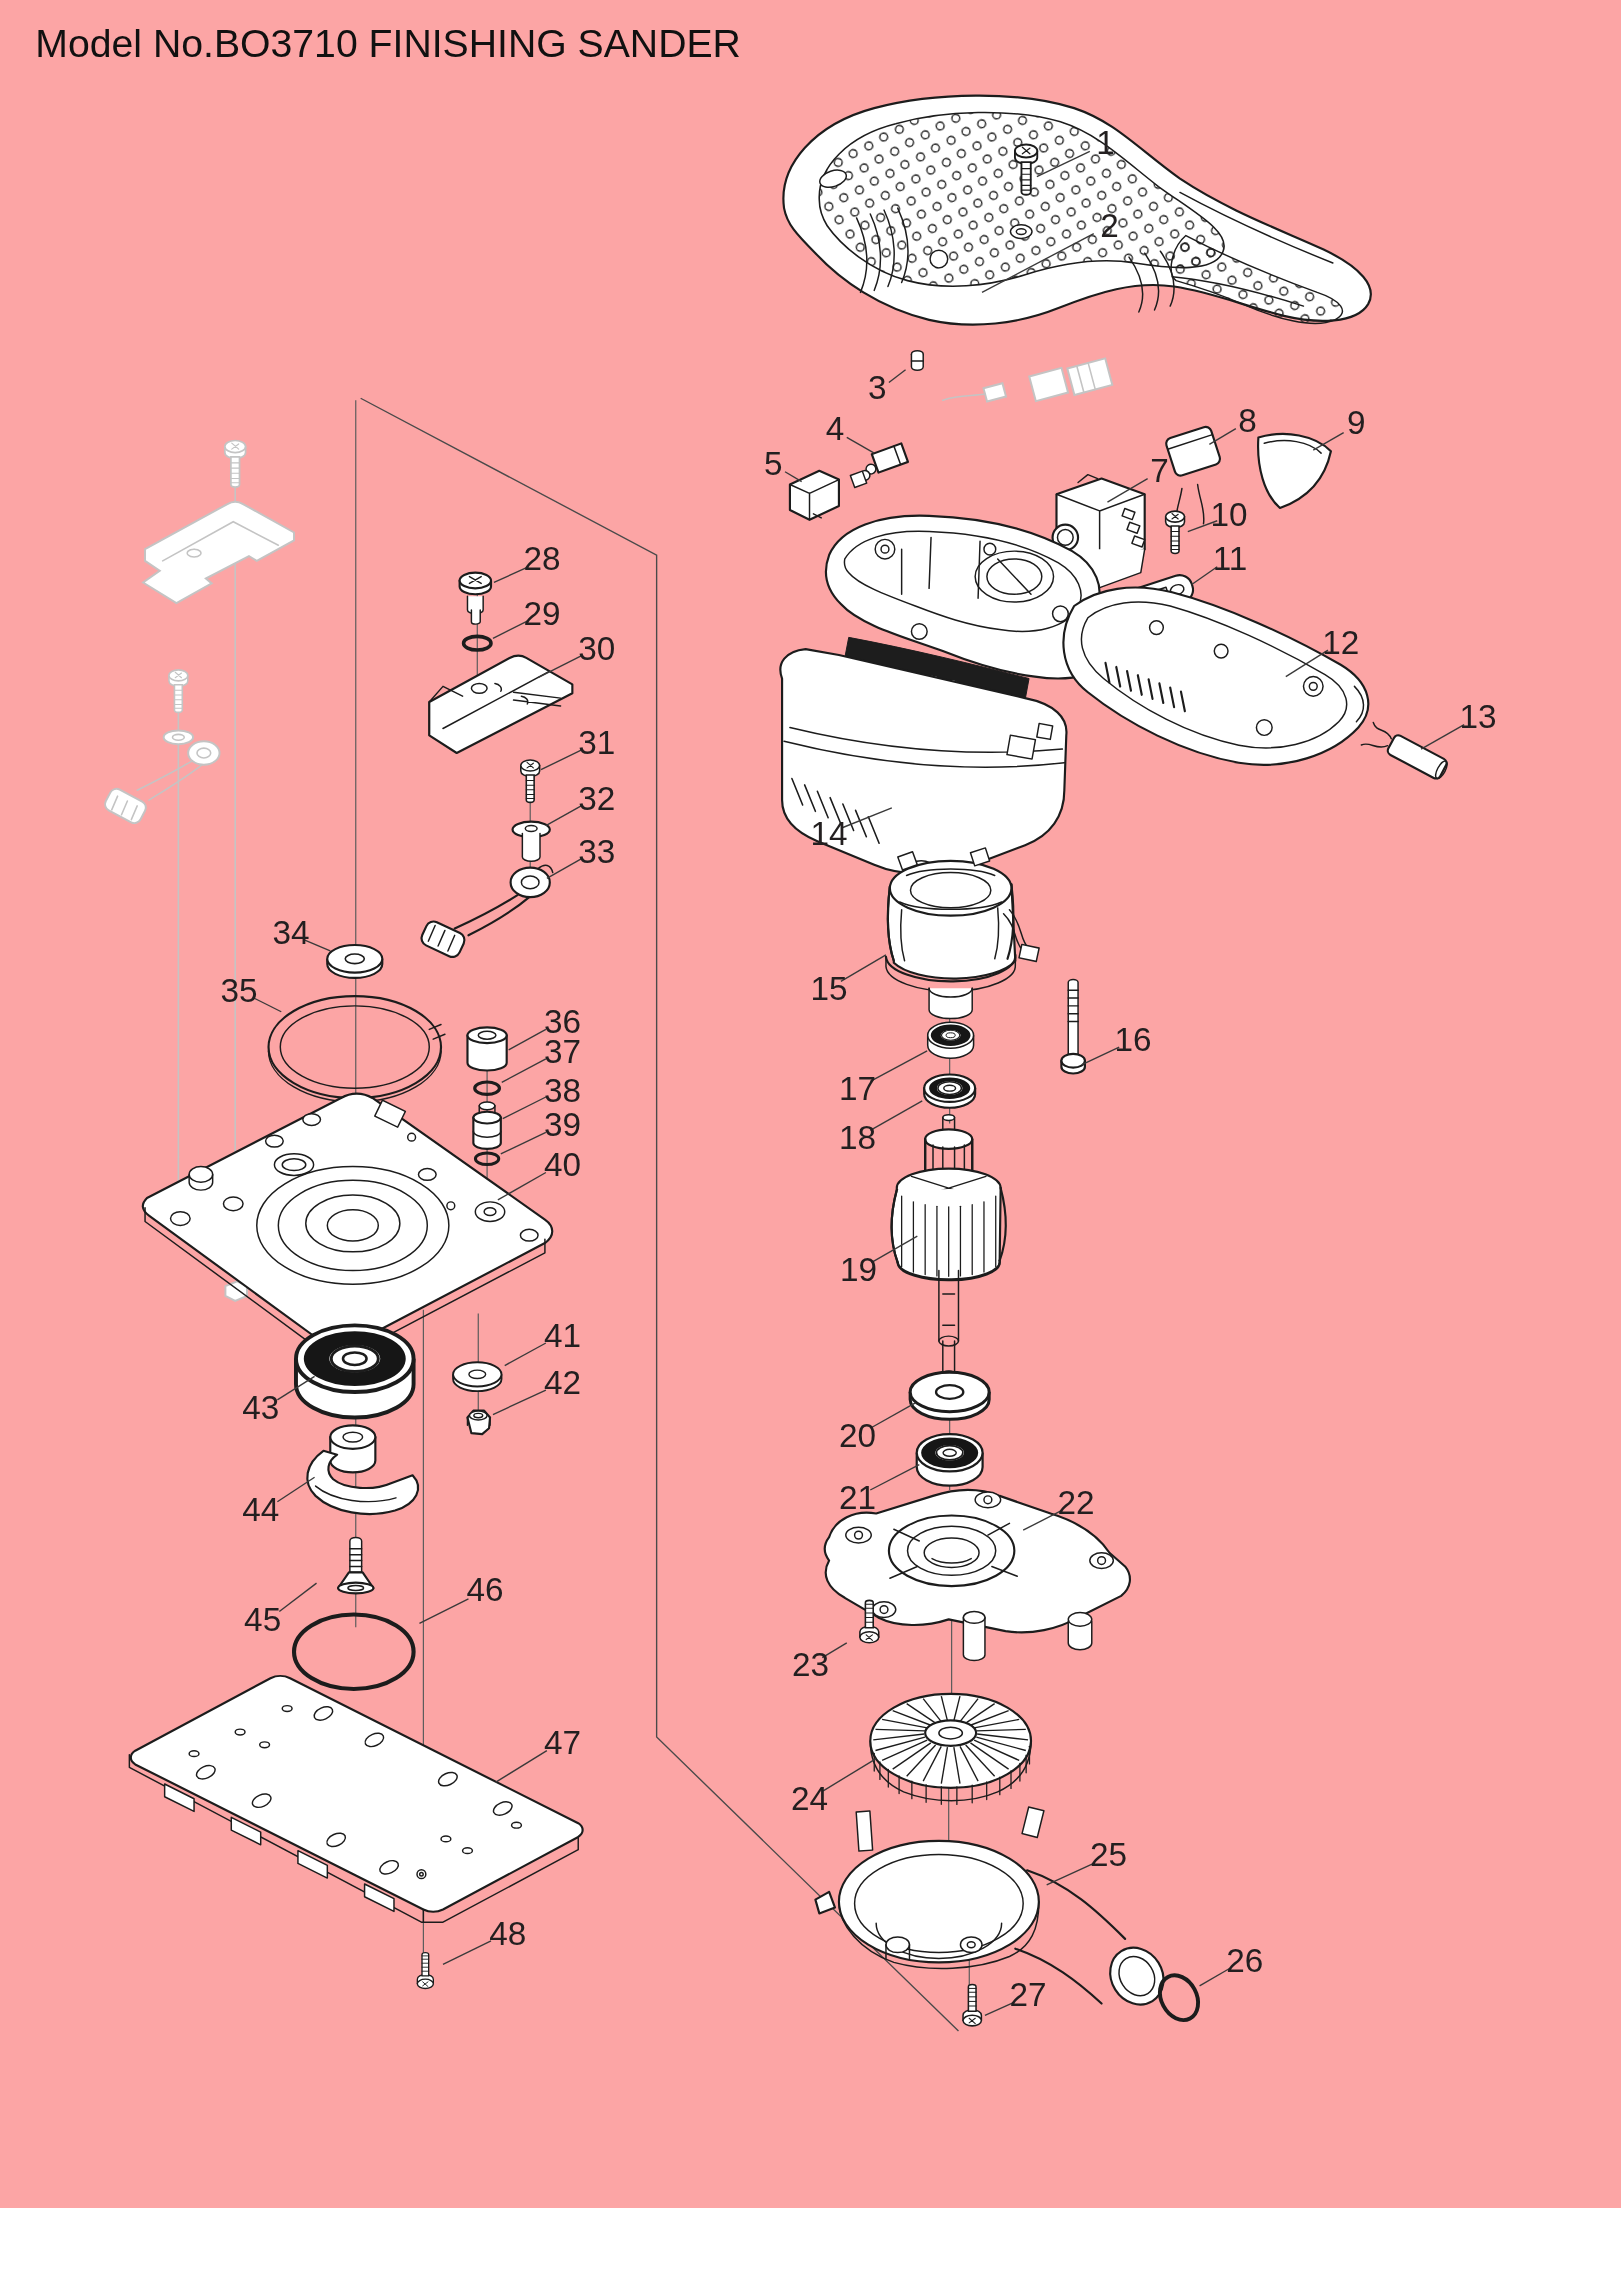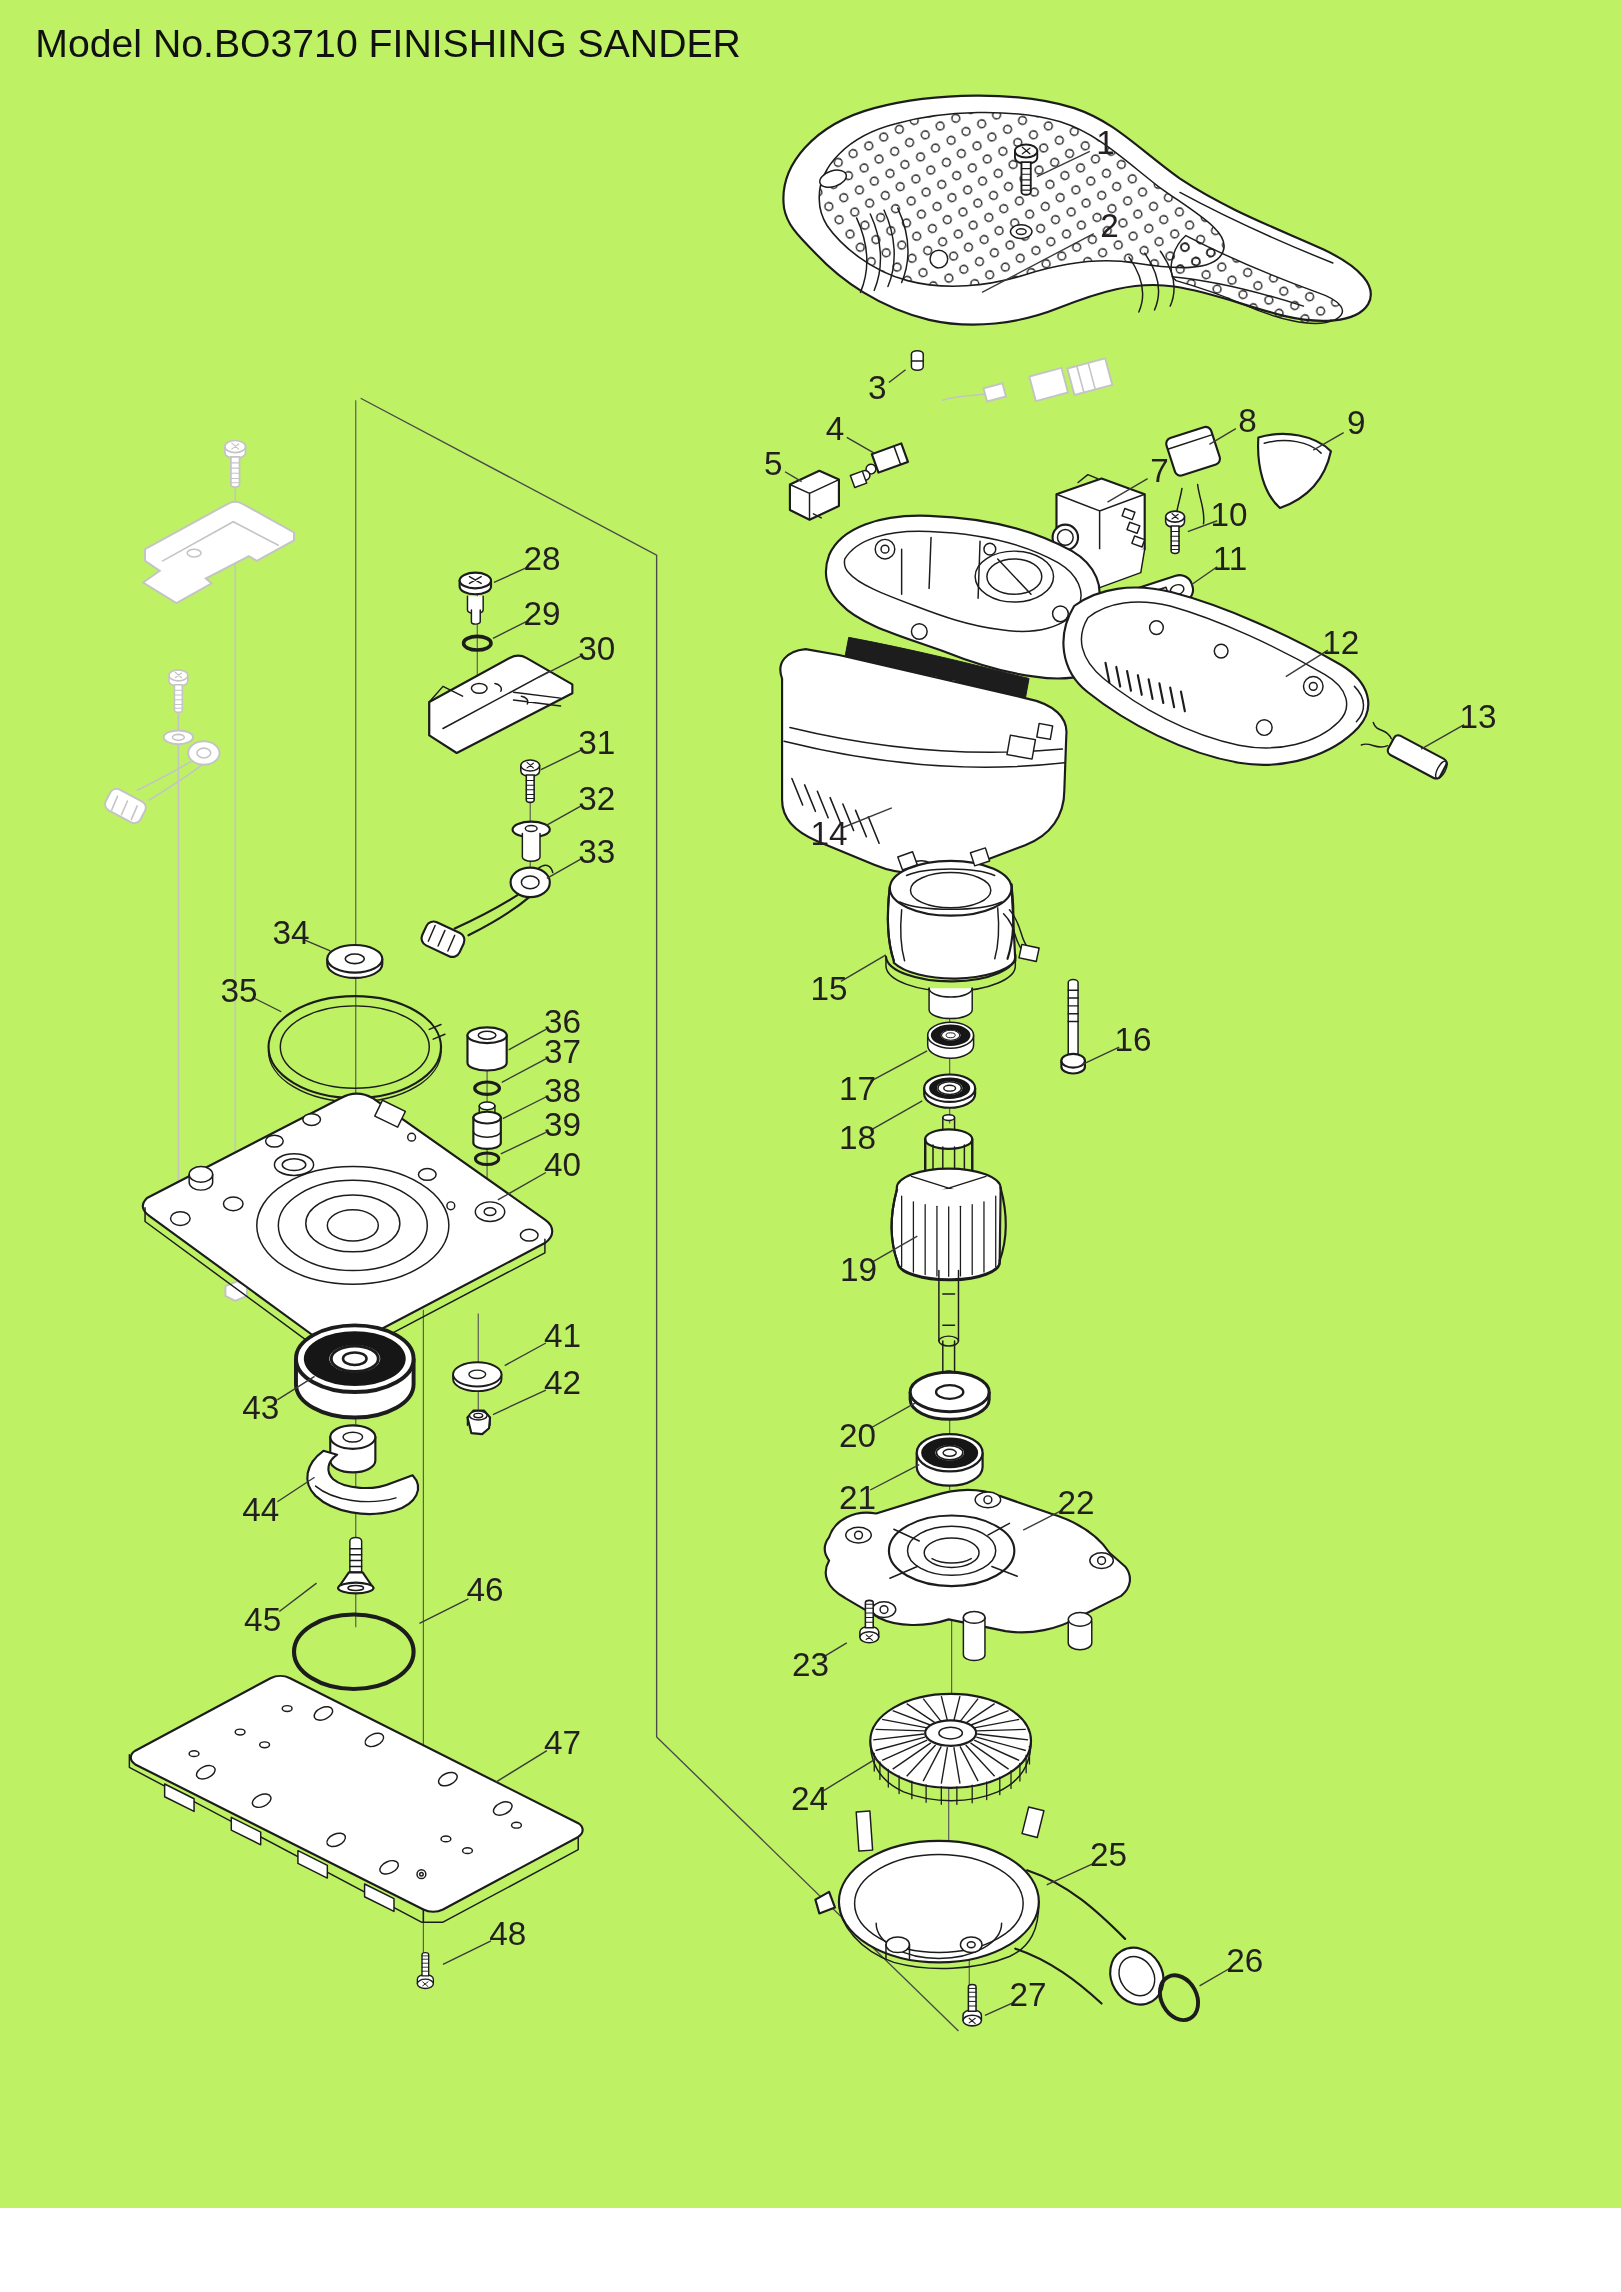--- a/index.html
+++ b/index.html
@@ -1,16 +1,16 @@
 <!DOCTYPE html>
 <html><head>
 <meta charset="utf-8">
 <style>
   html,body{margin:0;padding:0;background:#fff;}
-  .canvas{position:relative;width:1621px;height:2208px;background:#bef264;overflow:hidden;
+  .canvas{position:relative;width:1621px;height:2208px;background:#fca5a5;overflow:hidden;
           font-family:"Liberation Sans",sans-serif;}
   svg{position:absolute;left:0;top:0;}
   .f  {fill:#fff;stroke:#1c1c1c;stroke-width:2.2;stroke-linecap:round;stroke-linejoin:round;}
   .f2 {fill:#fff;stroke:#1c1c1c;stroke-width:1.5;stroke-linecap:round;stroke-linejoin:round;}
   .s1 {fill:none;stroke:#1c1c1c;stroke-width:2.2;stroke-linecap:round;stroke-linejoin:round;}
   .s2 {fill:none;stroke:#1c1c1c;stroke-width:1.5;stroke-linecap:round;stroke-linejoin:round;}
   .k  {fill:#161616;stroke:none;}
   .g1 {fill:#fff;stroke:#c4c4c4;stroke-width:2;stroke-linecap:round;}
   .g2 {fill:none;stroke:#c4c4c4;stroke-width:1.6;stroke-linecap:round;}
   .ax {fill:none;stroke:#5a5a5a;stroke-width:1.2;}

